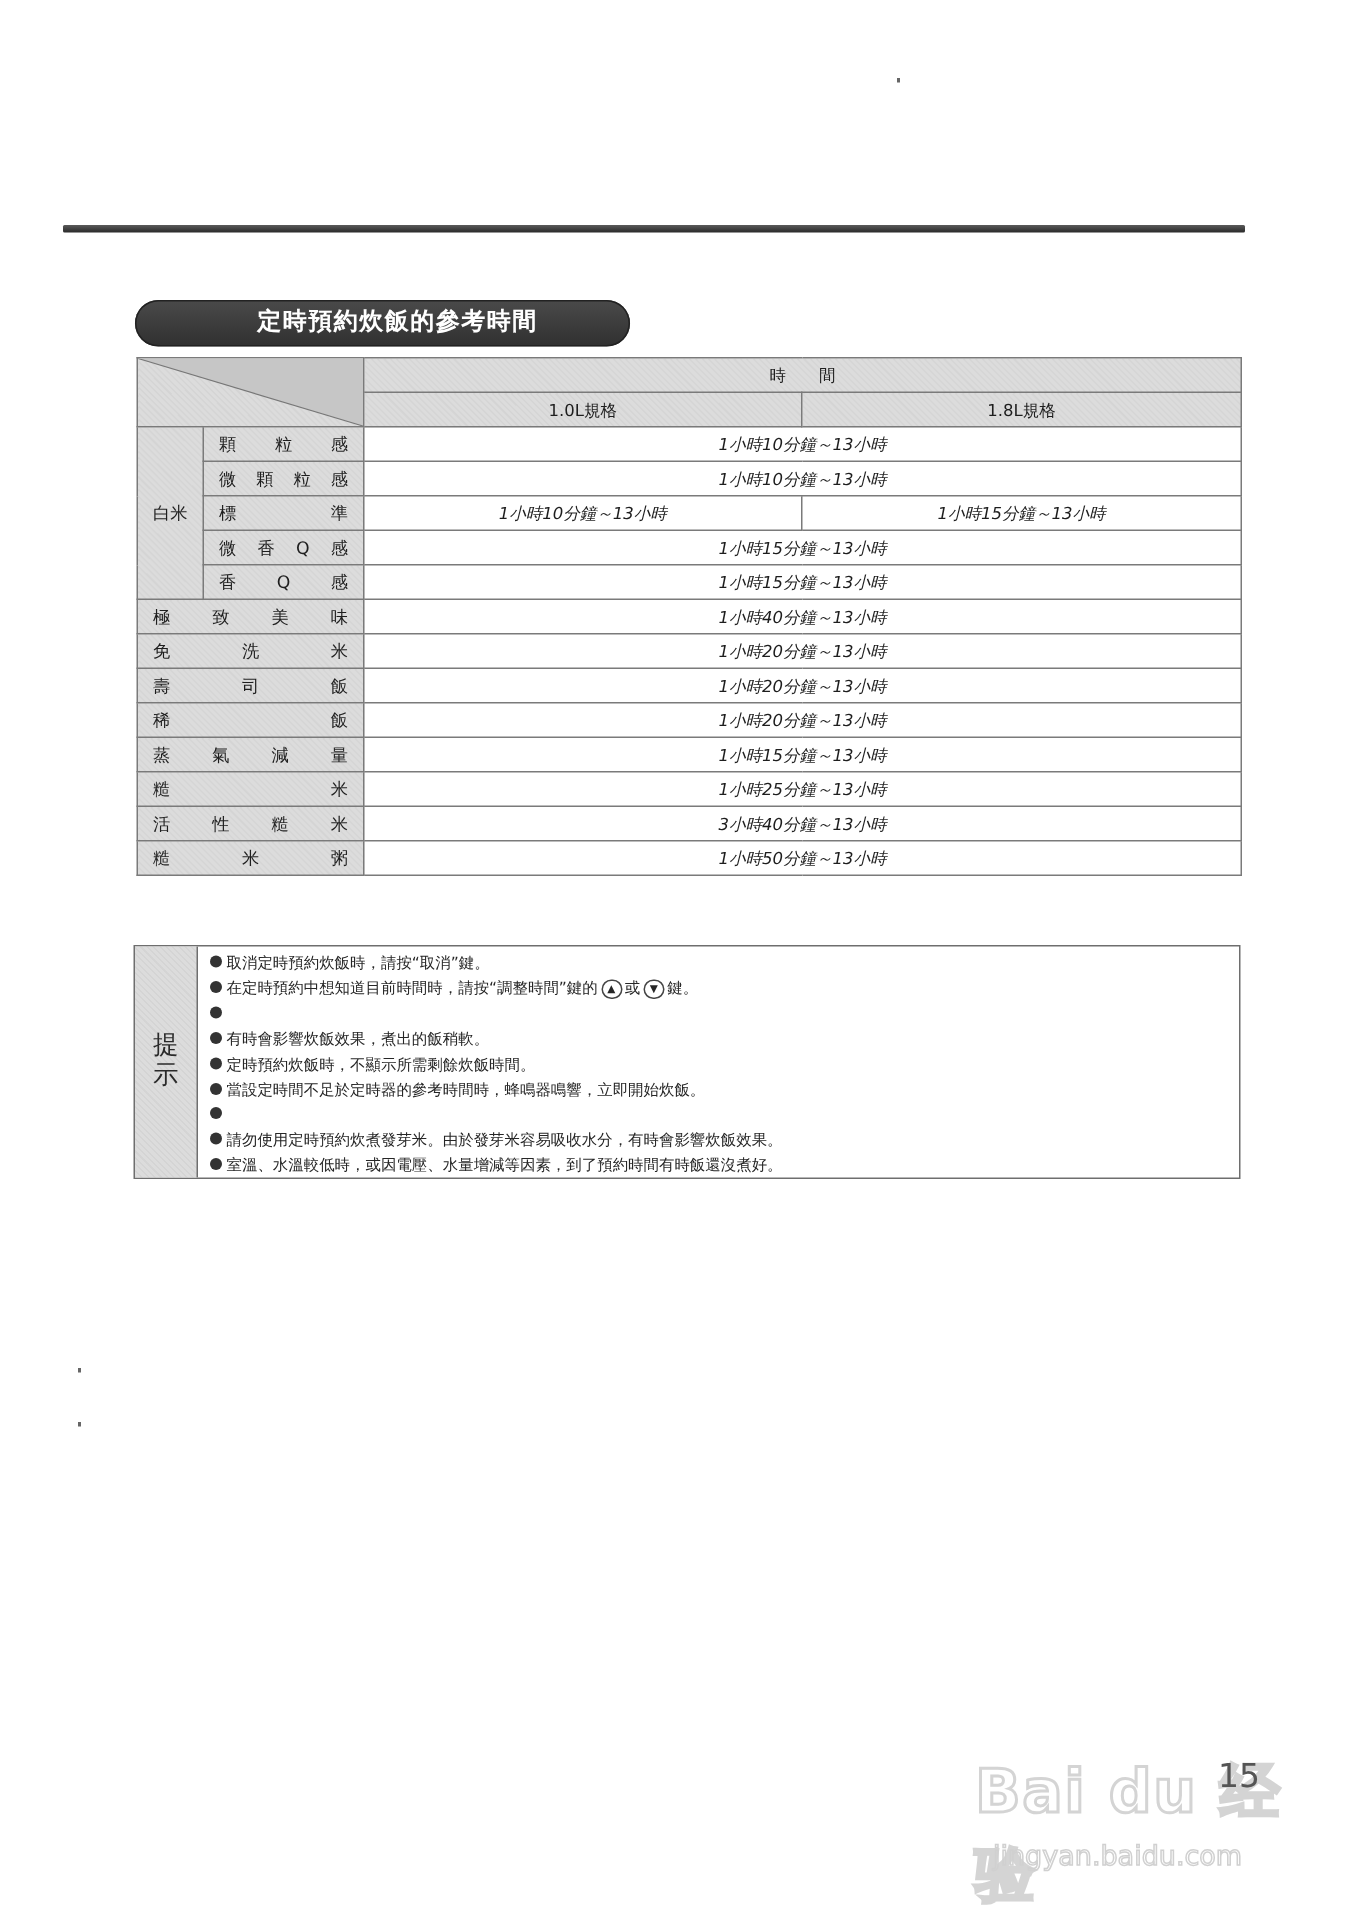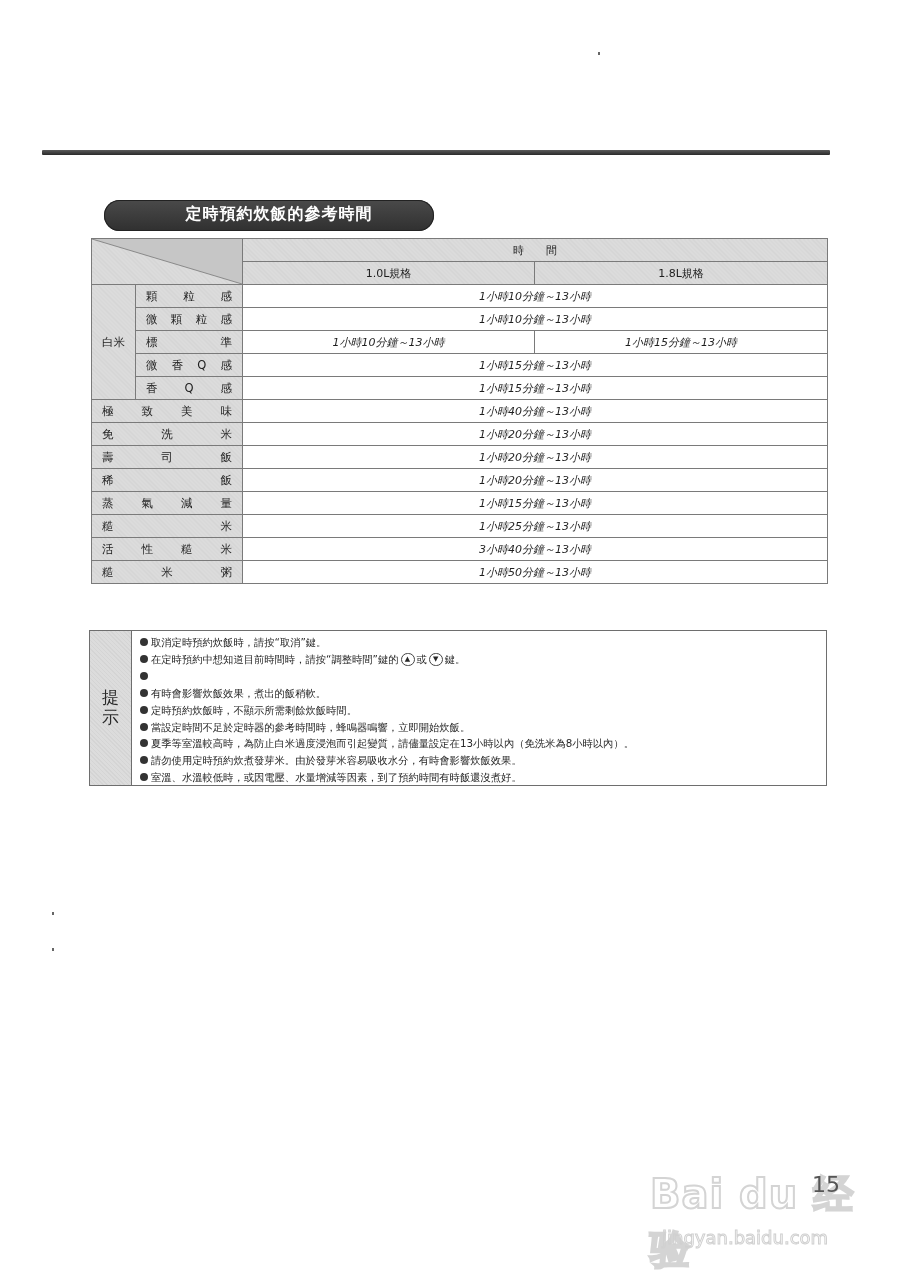--- a/index.html
+++ b/index.html
@@ -2,21 +2,21 @@
 <html><head>
 <meta charset="utf-8">
 <style>
   * { box-sizing: border-box; margin: 0; padding: 0; }
   html, body { width: 904px; height: 1280px; background: #ffffff; overflow: hidden; }
   body { position: relative; font-family: "DejaVu Sans", "Liberation Sans", sans-serif; color: #1e1e1e; }
 
   .top-rule { position: absolute; left: 42px; top: 150px; width: 788px; height: 5px;
     background: linear-gradient(#5a5a5a, #2a2a2a); border-radius: 1px; }
 
-  .section-pill { position: absolute; left: 104px; top: 200px; width: 330px; height: 31px;
+  .section-pill { position: absolute; left: 90px; top: 200px; width: 330px; height: 31px;
     background: linear-gradient(#4a4a4a, #303030); border-radius: 16px;
     box-shadow: inset 0 0 0 1px #222; }
   .section-pill span { position: absolute; left: 0; right: 0; top: 4px; text-align: center;
     color: #fff; font-size: 16px; font-weight: bold; letter-spacing: 1px; padding-left: 20px; }
 
   table.ref { position: absolute; left: 91px; top: 238px; width: 736px;
     border-collapse: collapse; font-size: 11px; table-layout: fixed; }
   table.ref td { border: 1px solid #7a7a7a; height: 23px; text-align: center; vertical-align: middle; padding: 0; }
   .gray { background-color: #dcdcdc;
     background-image: repeating-linear-gradient(45deg, rgba(0,0,0,0.035) 0 1px, transparent 1px 3px); }
@@ -223,21 +223,21 @@
   <div class="tips-label gray">
     <span id="tips-label">提<br>示</span>
   </div>
   <ul class="tips-list" id="tips-list">
       <li><span class="bullet"></span><span>取消定時預約炊飯時，請按“取消”鍵。</span></li>
       <li><span class="bullet"></span><span>在定時預約中想知道目前時間時，請按“調整時間”鍵的</span><span class="key-icon">▲</span><span>或</span><span class="key-icon">▼</span><span>鍵。</span></li>
       <li><span class="bullet"></span></li>
       <li><span class="bullet"></span><span>有時會影響炊飯效果，煮出的飯稍軟。</span></li>
       <li><span class="bullet"></span><span>定時預約炊飯時，不顯示所需剩餘炊飯時間。</span></li>
       <li><span class="bullet"></span><span>當設定時間不足於定時器的參考時間時，蜂鳴器鳴響，立即開始炊飯。</span></li>
-      <li><span class="bullet"></span><span>夏季等室溫較高時，為防止白米過度浸泡而引起變質，請儘量設定在13小時以內（免洗米為8小時以內）。</span></li>
+      <li><span class="bullet"></span></li>
       <li><span class="bullet"></span><span>請勿使用定時預約炊煮發芽米。由於發芽米容易吸收水分，有時會影響炊飯效果。</span></li>
       <li><span class="bullet"></span><span>室溫、水溫較低時，或因電壓、水量增減等因素，到了預約時間有時飯還沒煮好。</span></li>
     </ul>
 </div>
 
 <div class="watermark">
   <div class="wm-brand">Bai du 经验</div>
   <div class="wm-url">jingyan.baidu.com</div>
 </div>
 <div class="page-num">15</div>

